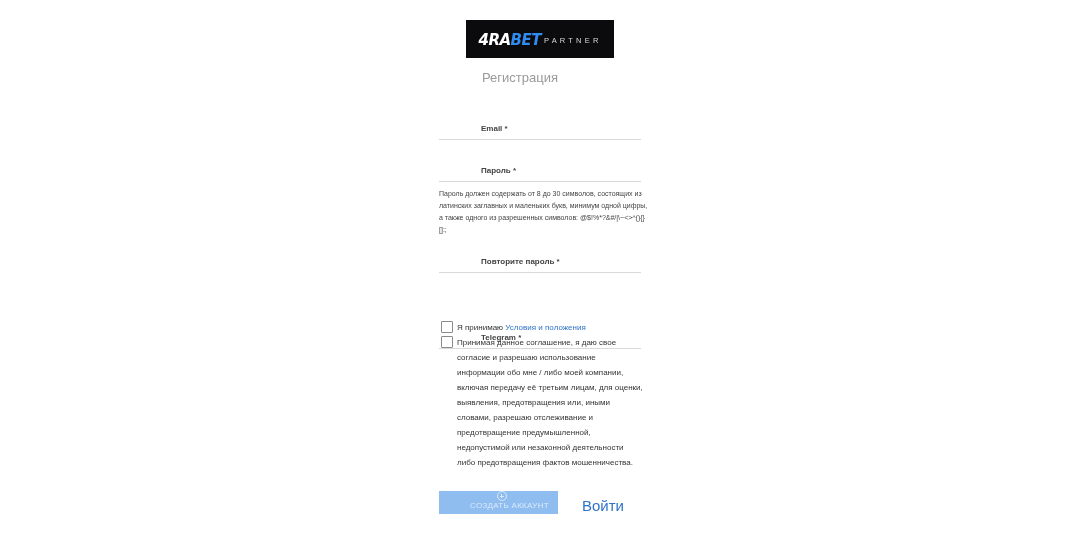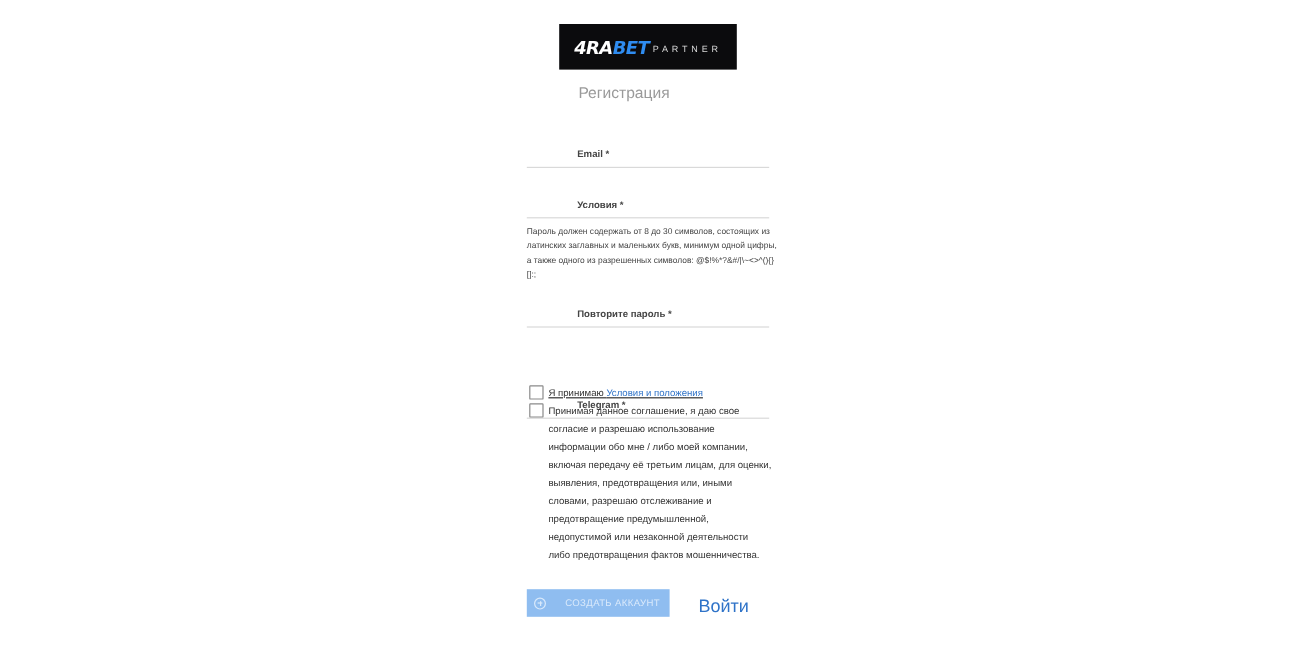--- a/index.html
+++ b/index.html
@@ -29,21 +29,21 @@
 
     .check-row { position: absolute; left: 2px; display: flex; align-items: flex-start; }
     .checkbox {
       width: 12px; height: 12px; border: 1px solid #8a8a8a; border-radius: 1px; background: #fff; flex: 0 0 12px; margin-top: 1px;
     }
     .check-text { margin-left: 4px; font-size: 8px; line-height: 15px; color: #333; width: 186px; }
     .check-text a { color: #2f73c8; text-decoration: none; }
 
     .submit {
       position: absolute; left: 439px; top: 491px; width: 119px; height: 23px;
-      background: #8fbdf0; border: none; display: flex; align-items: center; padding-left: 6px; cursor: default;
+      background: #8fbdf0; border: none; display: flex; align-items: center; padding-left: 6px; cursor: default; flex-direction: column;
     }
     .submit-icon {
       width: 10px; height: 10px; border: 1px solid #d9e9fb; border-radius: 50%; position: relative; flex: 0 0 10px;
     }
     .submit-icon::before, .submit-icon::after { content: ""; position: absolute; background: #d9e9fb; }
     .submit-icon::before { left: 2px; right: 2px; top: 3.5px; height: 1px; }
     .submit-icon::after { top: 2px; bottom: 2px; left: 3.5px; width: 1px; }
     .submit-label { color: #d9e9fb; font-size: 8px; letter-spacing: 0.3px; margin-left: 16px; }
 
     .login-link { position: absolute; left: 582px; top: 497px; font-size: 15px; color: #2f73c8; text-decoration: none; }
@@ -58,37 +58,37 @@
 
 <div class="title">Регистрация</div>
 
 <form class="form">
   <div class="field" style="top:124px;">
     <span class="field-label">Email *</span>
     <input type="email" value="" style="">
   </div>
 
   <div class="field" style="top:166px;">
-    <span class="field-label">Условия *</span>
+    <span class="field-label">Пароль *</span>
     <input type="password" value="" style="">
   </div>
 
   <div class="hint">Пароль должен содержать от 8 до 30 символов, состоящих из латинских заглавных и маленьких букв, минимум одной цифры, а также одного из разрешенных символов: @$!%*?&amp;#/|\~&lt;&gt;^(){}[]:;</div>
 
   <div class="field" style="top:257px;">
     <span class="field-label">Повторите пароль *</span>
     <input type="password" value="" style="">
   </div>
 
   <div class="field" style="top:298px;margin-top:35px;">
     <span class="field-label">Telegram *</span>
     <input type="text" value="" style="">
   </div>
 
-  <div class="check-row" style="top:320px;text-decoration:underline;">
+  <div class="check-row" style="top:320px;">
     <div class="checkbox"></div>
     <div class="check-text"><span>Я принимаю </span><a href="#">Условия и положения</a></div>
   </div>
 
   <div class="check-row" style="top:335px;">
     <div class="checkbox"></div>
     <div class="check-text">Принимая данное соглашение, я даю свое согласие и разрешаю использование информации обо мне / либо моей компании, включая передачу её третьим лицам, для оценки, выявления, предотвращения или, иными словами, разрешаю отслеживание и предотвращение предумышленной, недопустимой или незаконной деятельности либо предотвращения фактов мошенничества.</div>
   </div>
 </form>
 

